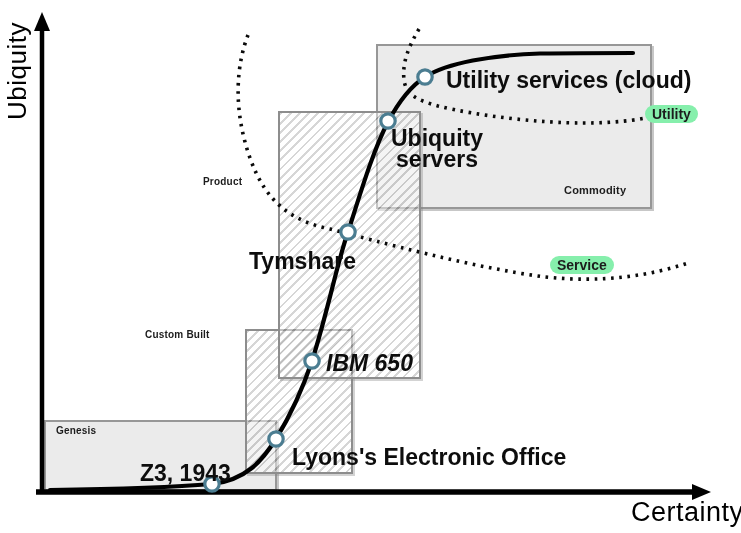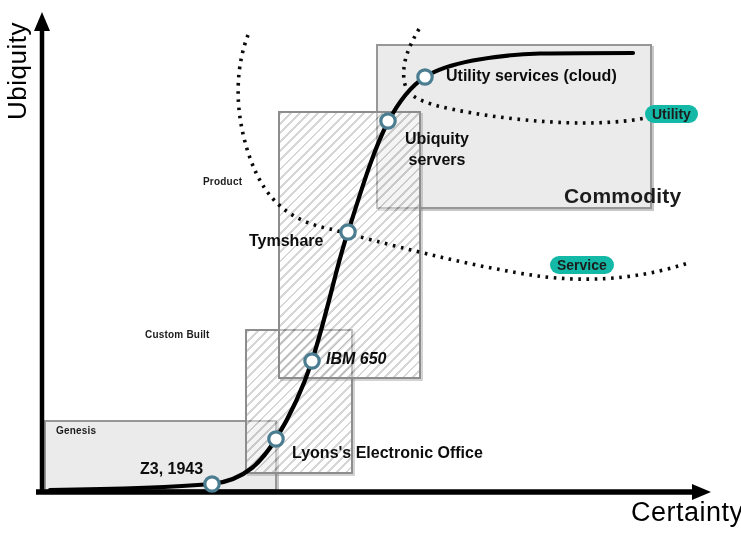--- a/index.html
+++ b/index.html
@@ -23,42 +23,42 @@
   #box-genesis   { left:44px;  top:420px; width:233px; height:71px;  z-index:1; }
   #box-commodity { left:376px; top:44px;  width:276px; height:165px; z-index:2; }
   #box-custom    { left:245px; top:329px; width:108px; height:145px; z-index:3; }
   #box-product   { left:278px; top:111px; width:143px; height:268px; z-index:4; }
 
   svg.layer { position:absolute; left:0; top:0; z-index:6; }
 
   
   .lbl { position:absolute; color:#111; white-space:nowrap; z-index:10; }
   .stage-lbl { font-size:10px; font-weight:bold; letter-spacing:0.2px; color:#1c1c1c; }
-  .item-lbl  { font-size:16px;  font-weight:bold; color:#0d0d0d; }
+  .item-lbl  { font-size:23px;  font-weight:bold; color:#0d0d0d; }
   .boundary-lbl {
-    font-size:14px; font-weight:bold; background:#14b8a6;
+    font-size:14px; font-weight:bold; background:#86efac;
     padding:1px 7px; border-radius:9px; color:#1c1c1c;
   }
   .axis-lbl { font-size:26px; font-weight:400; color:#000; letter-spacing:0.5px; }
 
   #lbl-ubiquity  { left:2px; top:22px; writing-mode:vertical-rl; transform:rotate(180deg); }
   #lbl-certainty { left:585px; top:497px; font-size:27px;margin-left:46px; }
 
   #lbl-genesis   { left:56px;  top:425px; }
   #lbl-custom    { left:145px; top:329px; }
   #lbl-product   { left:203px; top:176px; }
-  #lbl-commodity { left:564px; top:184px; font-size:21px; }
+  #lbl-commodity { left:564px; top:184px; font-size:11px; }
 
   #lbl-utility   { left:645px; top:105px; }
   #lbl-service   { left:550px; top:256px; }
 
   #lbl-z3        { left:140px; top:460px; }
   #lbl-lyons     { left:292px; top:444px; }
   #lbl-ibm       { left:326px; top:350px;font-style:italic; }
-  #lbl-tymshare  { left:249px; top:232px; }
+  #lbl-tymshare  { left:249px; top:248px; }
   #lbl-servers   { left:383px; top:128px; width:108px; white-space:normal;
                    text-align:center; line-height:21px; }
   #lbl-cloud     { left:446px; top:67px; }
 </style>
 </head>
 <body>
 
 <div id="stage">
 
   <div class="box solid" id="box-genesis"></div>

